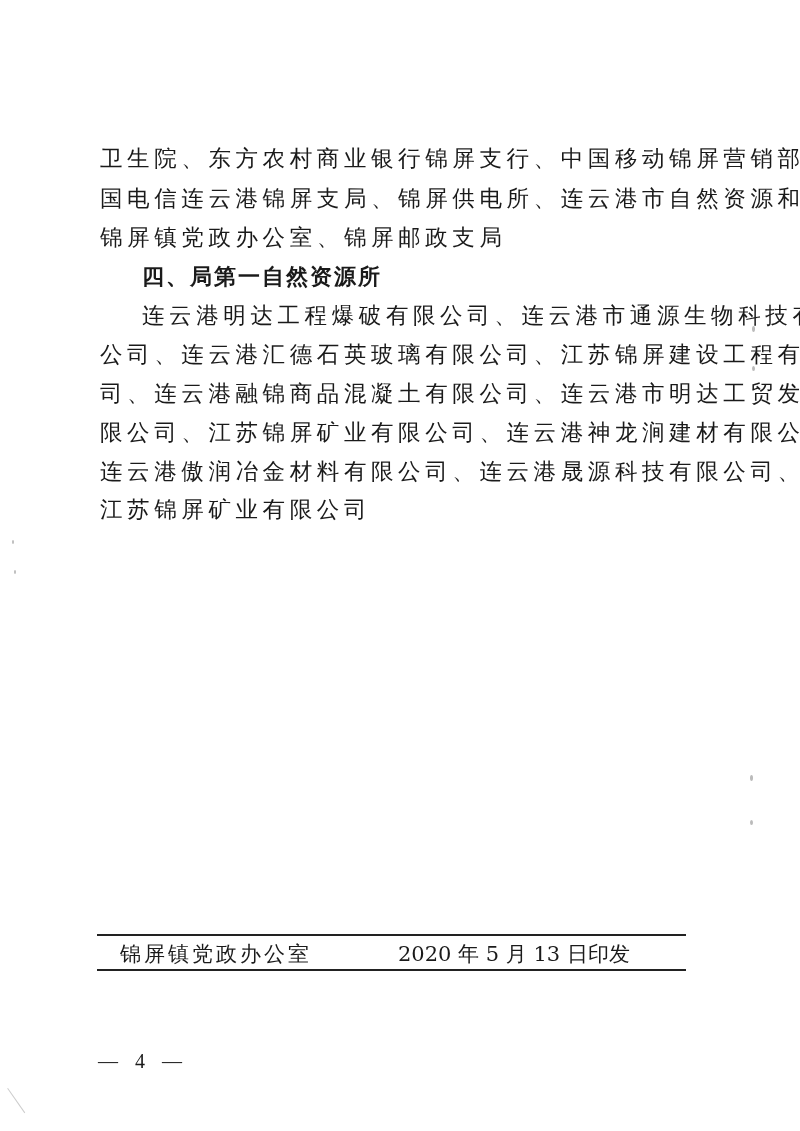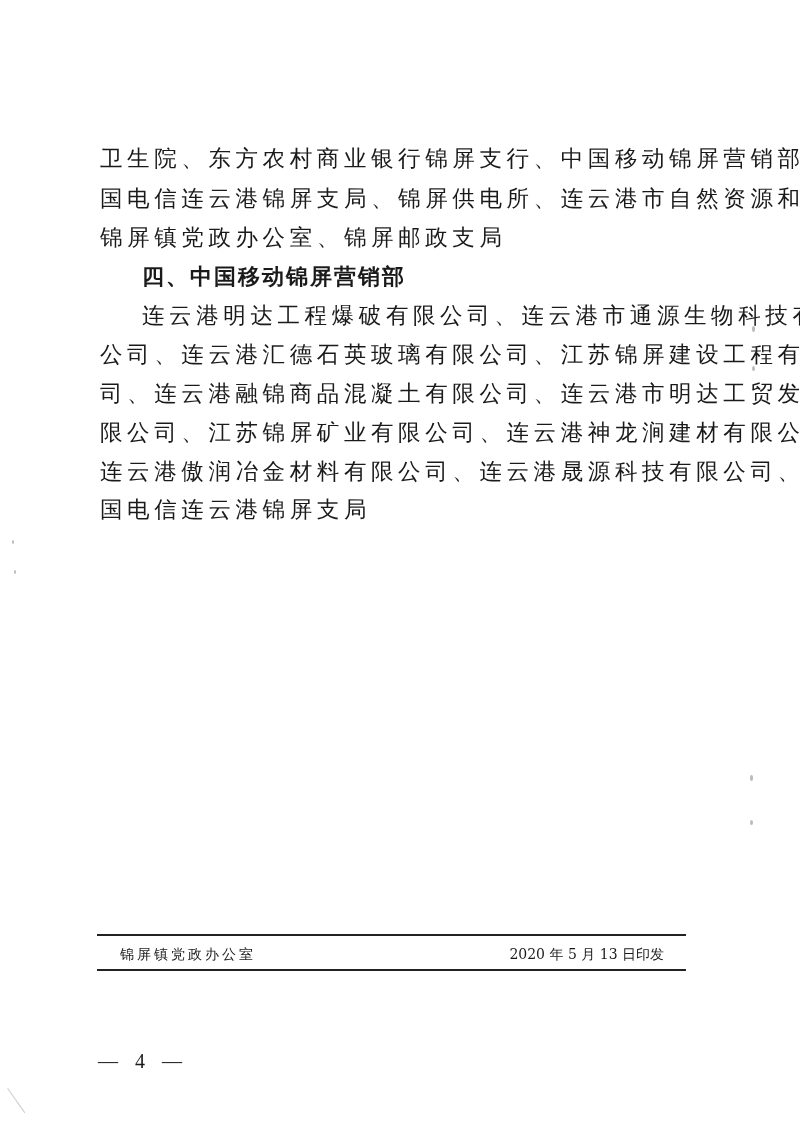--- a/index.html
+++ b/index.html
@@ -7,47 +7,47 @@
       width: 800px; height: 1131px; background: #ffffff; position: relative; overflow: hidden;
       font-family: "DejaVu Serif", "Liberation Serif", serif; color: #1a1a1a;
     }
     .line {
       position: absolute; left: 100px; font-size: 22.5px; letter-spacing: 4.6px; white-space: nowrap;
       line-height: 30px;
     }
     .indent { left: 142px; }
     .heading { font-family: "DejaVu Sans", "Liberation Sans", sans-serif; font-weight: bold; letter-spacing: 2px; font-size: 22px; }
     .rule { position: absolute; left: 97px; width: 589px; height: 0; border-top: 2px solid #222; }
-    .footer-text { position: absolute; font-size: 14px; line-height: 28px; white-space: nowrap; }
+    .footer-text { position: absolute; font-size: 21px; line-height: 28px; white-space: nowrap; }
     .pagenum { position: absolute; left: 98px; top: 1050px; font-size: 20px; font-family: "Liberation Serif", serif; letter-spacing: 6px; }
     .speck { position: absolute; background: #bbb; border-radius: 50%; }
     .scan-line { position: absolute; left: 8px; top: 1088px; width: 30px; height: 1px; background: #ccc; transform: rotate(55deg); transform-origin: left top; }
   </style>
 </head>
 <body>
 
 <div>
   <div class="line" style="top:143px">卫生院、东方农村商业银行锦屏支行、中国移动锦屏营销部、中</div>
   <div class="line" style="top:183px">国电信连云港锦屏支局、锦屏供电所、连云港市自然资源和规划</div>
   <div class="line" style="top:222px">锦屏镇党政办公室、锦屏邮政支局</div>
 
-  <div class="line indent heading" style="top:262px">四、中国移动锦屏营销部</div>
+  <div class="line indent heading" style="top:262px">四、局第一自然资源所</div>
 
   <div class="line indent" style="top:300px">连云港明达工程爆破有限公司、连云港市通源生物科技有限</div>
   <div class="line" style="top:339px">公司、连云港汇德石英玻璃有限公司、江苏锦屏建设工程有限公</div>
   <div class="line" style="top:378px">司、连云港融锦商品混凝土有限公司、连云港市明达工贸发展有</div>
   <div class="line" style="top:417px">限公司、江苏锦屏矿业有限公司、连云港神龙涧建材有限公司、</div>
   <div class="line" style="top:456px">连云港傲润冶金材料有限公司、连云港晟源科技有限公司、连云</div>
-  <div class="line" style="top:494px">国电信连云港锦屏支局</div>
+  <div class="line" style="top:494px">江苏锦屏矿业有限公司</div>
 </div>
 
 <div>
   <div class="rule" style="top:934px"></div>
   <div class="footer-text" style="left:120px; top:940px; letter-spacing:3px;">锦屏镇党政办公室</div>
-  <div class="footer-text" style="left:398px; top:940px; width:266px; text-align:right;">2020 年 5 月 13 日印发</div>
+  <div class="footer-text" style="left:398px; top:940px; width:266px; ">2020 年 5 月 13 日印发</div>
   <div class="rule" style="top:969px"></div>
 </div>
 
 <div class="pagenum">— 4 —</div>
 
 <div class="speck" style="left:752px; top:326px; width:3px; height:6px;"></div>
 <div class="speck" style="left:752px; top:366px; width:3px; height:5px;"></div>
 <div class="speck" style="left:750px; top:775px; width:3px; height:6px;"></div>
 <div class="speck" style="left:750px; top:820px; width:3px; height:5px;"></div>
 <div class="speck" style="left:12px; top:540px; width:2px; height:4px;"></div>

